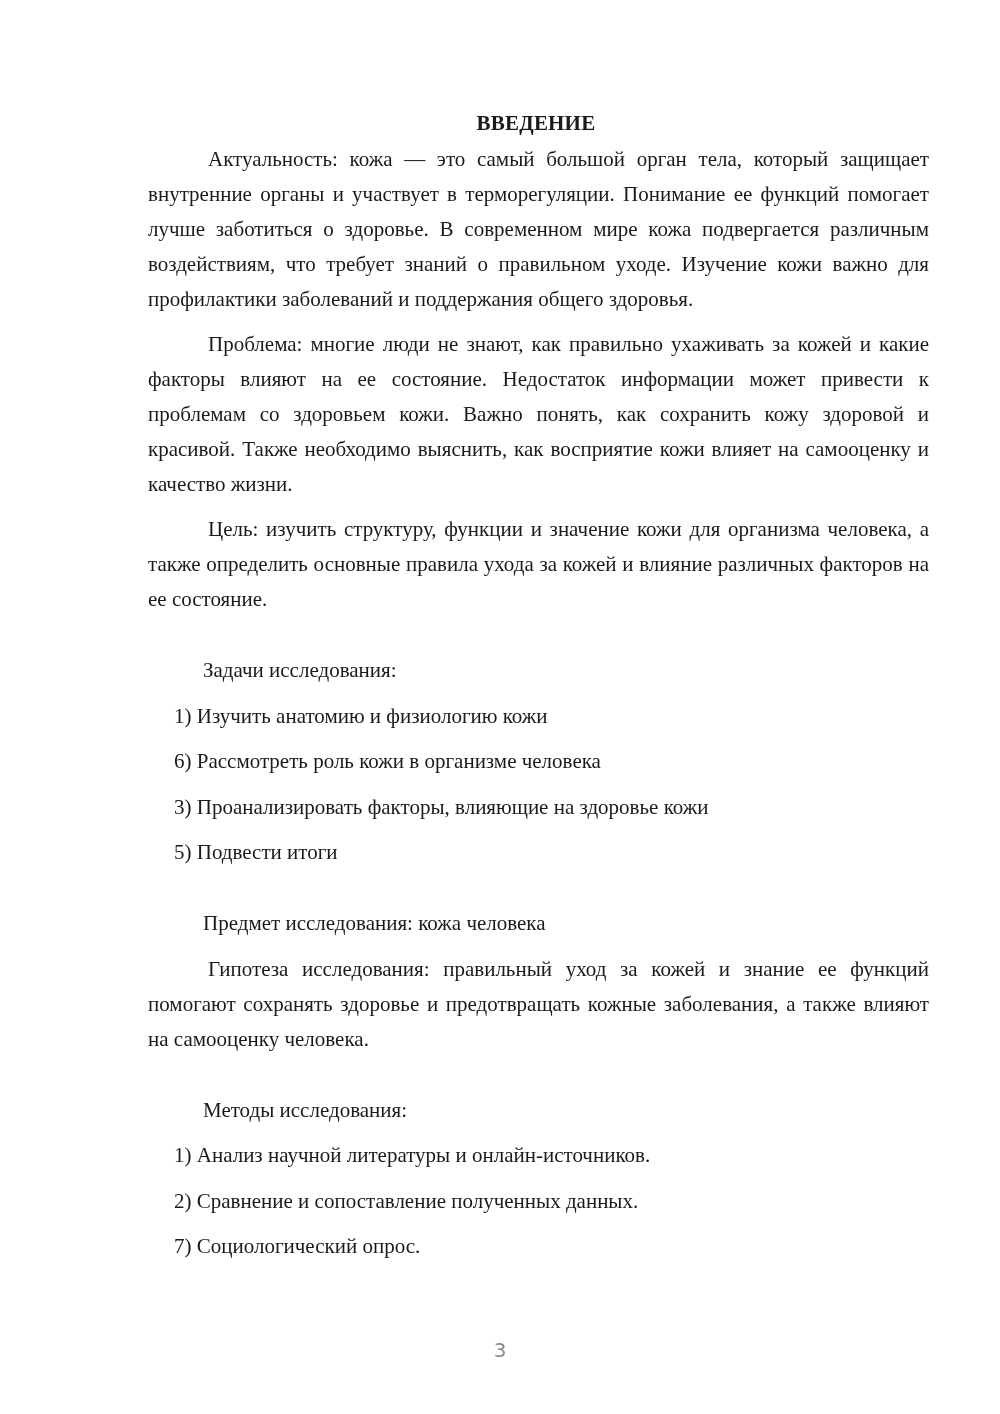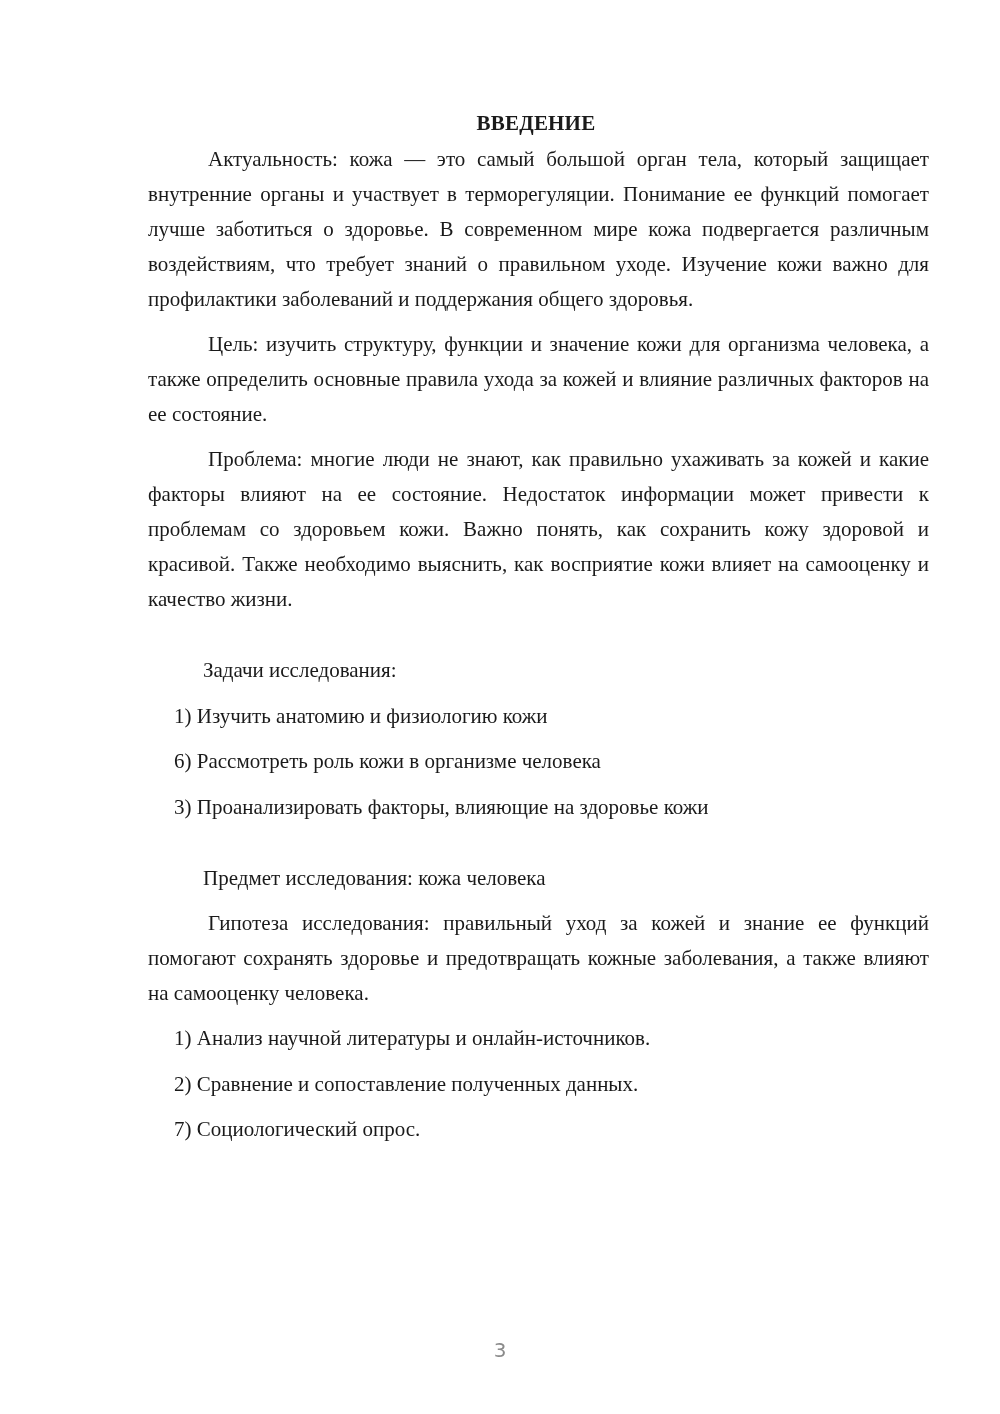--- a/index.html
+++ b/index.html
@@ -72,37 +72,39 @@
 </head>
 <body>
 
 <div class="page">
   <div class="content">
 
     <div class="title">ВВЕДЕНИЕ</div>
 
     <p class="para">Актуальность: кожа — это самый большой орган тела, который защищает внутренние органы и участвует в терморегуляции. Понимание ее функций помогает лучше заботиться о здоровье. В современном мире кожа подвергается различным воздействиям, что требует знаний о правильном уходе. Изучение кожи важно для профилактики заболеваний и поддержания общего здоровья.</p>
 
+    <p class="para">Проблема: многие люди не знают, как правильно ухаживать за кожей и какие факторы влияют на ее состояние. Недостаток информации может привести к проблемам со здоровьем кожи. Важно понять, как сохранить кожу здоровой и красивой. Также необходимо выяснить, как восприятие кожи влияет на самооценку и качество жизни.</p>
+
     <p class="para">Цель: изучить структуру, функции и значение кожи для организма человека, а также определить основные правила ухода за кожей и влияние различных факторов на ее состояние.</p>
-
-    <p class="para">Проблема: многие люди не знают, как правильно ухаживать за кожей и какие факторы влияют на ее состояние. Недостаток информации может привести к проблемам со здоровьем кожи. Важно понять, как сохранить кожу здоровой и красивой. Также необходимо выяснить, как восприятие кожи влияет на самооценку и качество жизни.</p>
 
     <div class="line indent">Задачи исследования:</div>
 
     <div>
       <div class="line list-item">1) Изучить анатомию и физиологию кожи</div>
       <div class="line list-item">6) Рассмотреть роль кожи в организме человека</div>
       <div class="line list-item">3) Проанализировать факторы, влияющие на здоровье кожи</div>
+      <div class="line list-item">5) Подвести итоги</div>
     </div>
 
 
     <div class="line indent">Предмет исследования: кожа человека</div>
 
     <p class="para">Гипотеза исследования: правильный уход за кожей и знание ее функций помогают сохранять здоровье и предотвращать кожные заболевания, а также влияют на самооценку человека.</p>
 
+    <div class="line indent">Методы исследования:</div>
 
     <div>
       <div class="line list-item">1) Анализ научной литературы и онлайн-источников.</div>
       <div class="line list-item">2) Сравнение и сопоставление полученных данных.</div>
       <div class="line list-item">7) Социологический опрос.</div>
     </div>
 
   </div>
 
   <div class="page-number">3</div>

